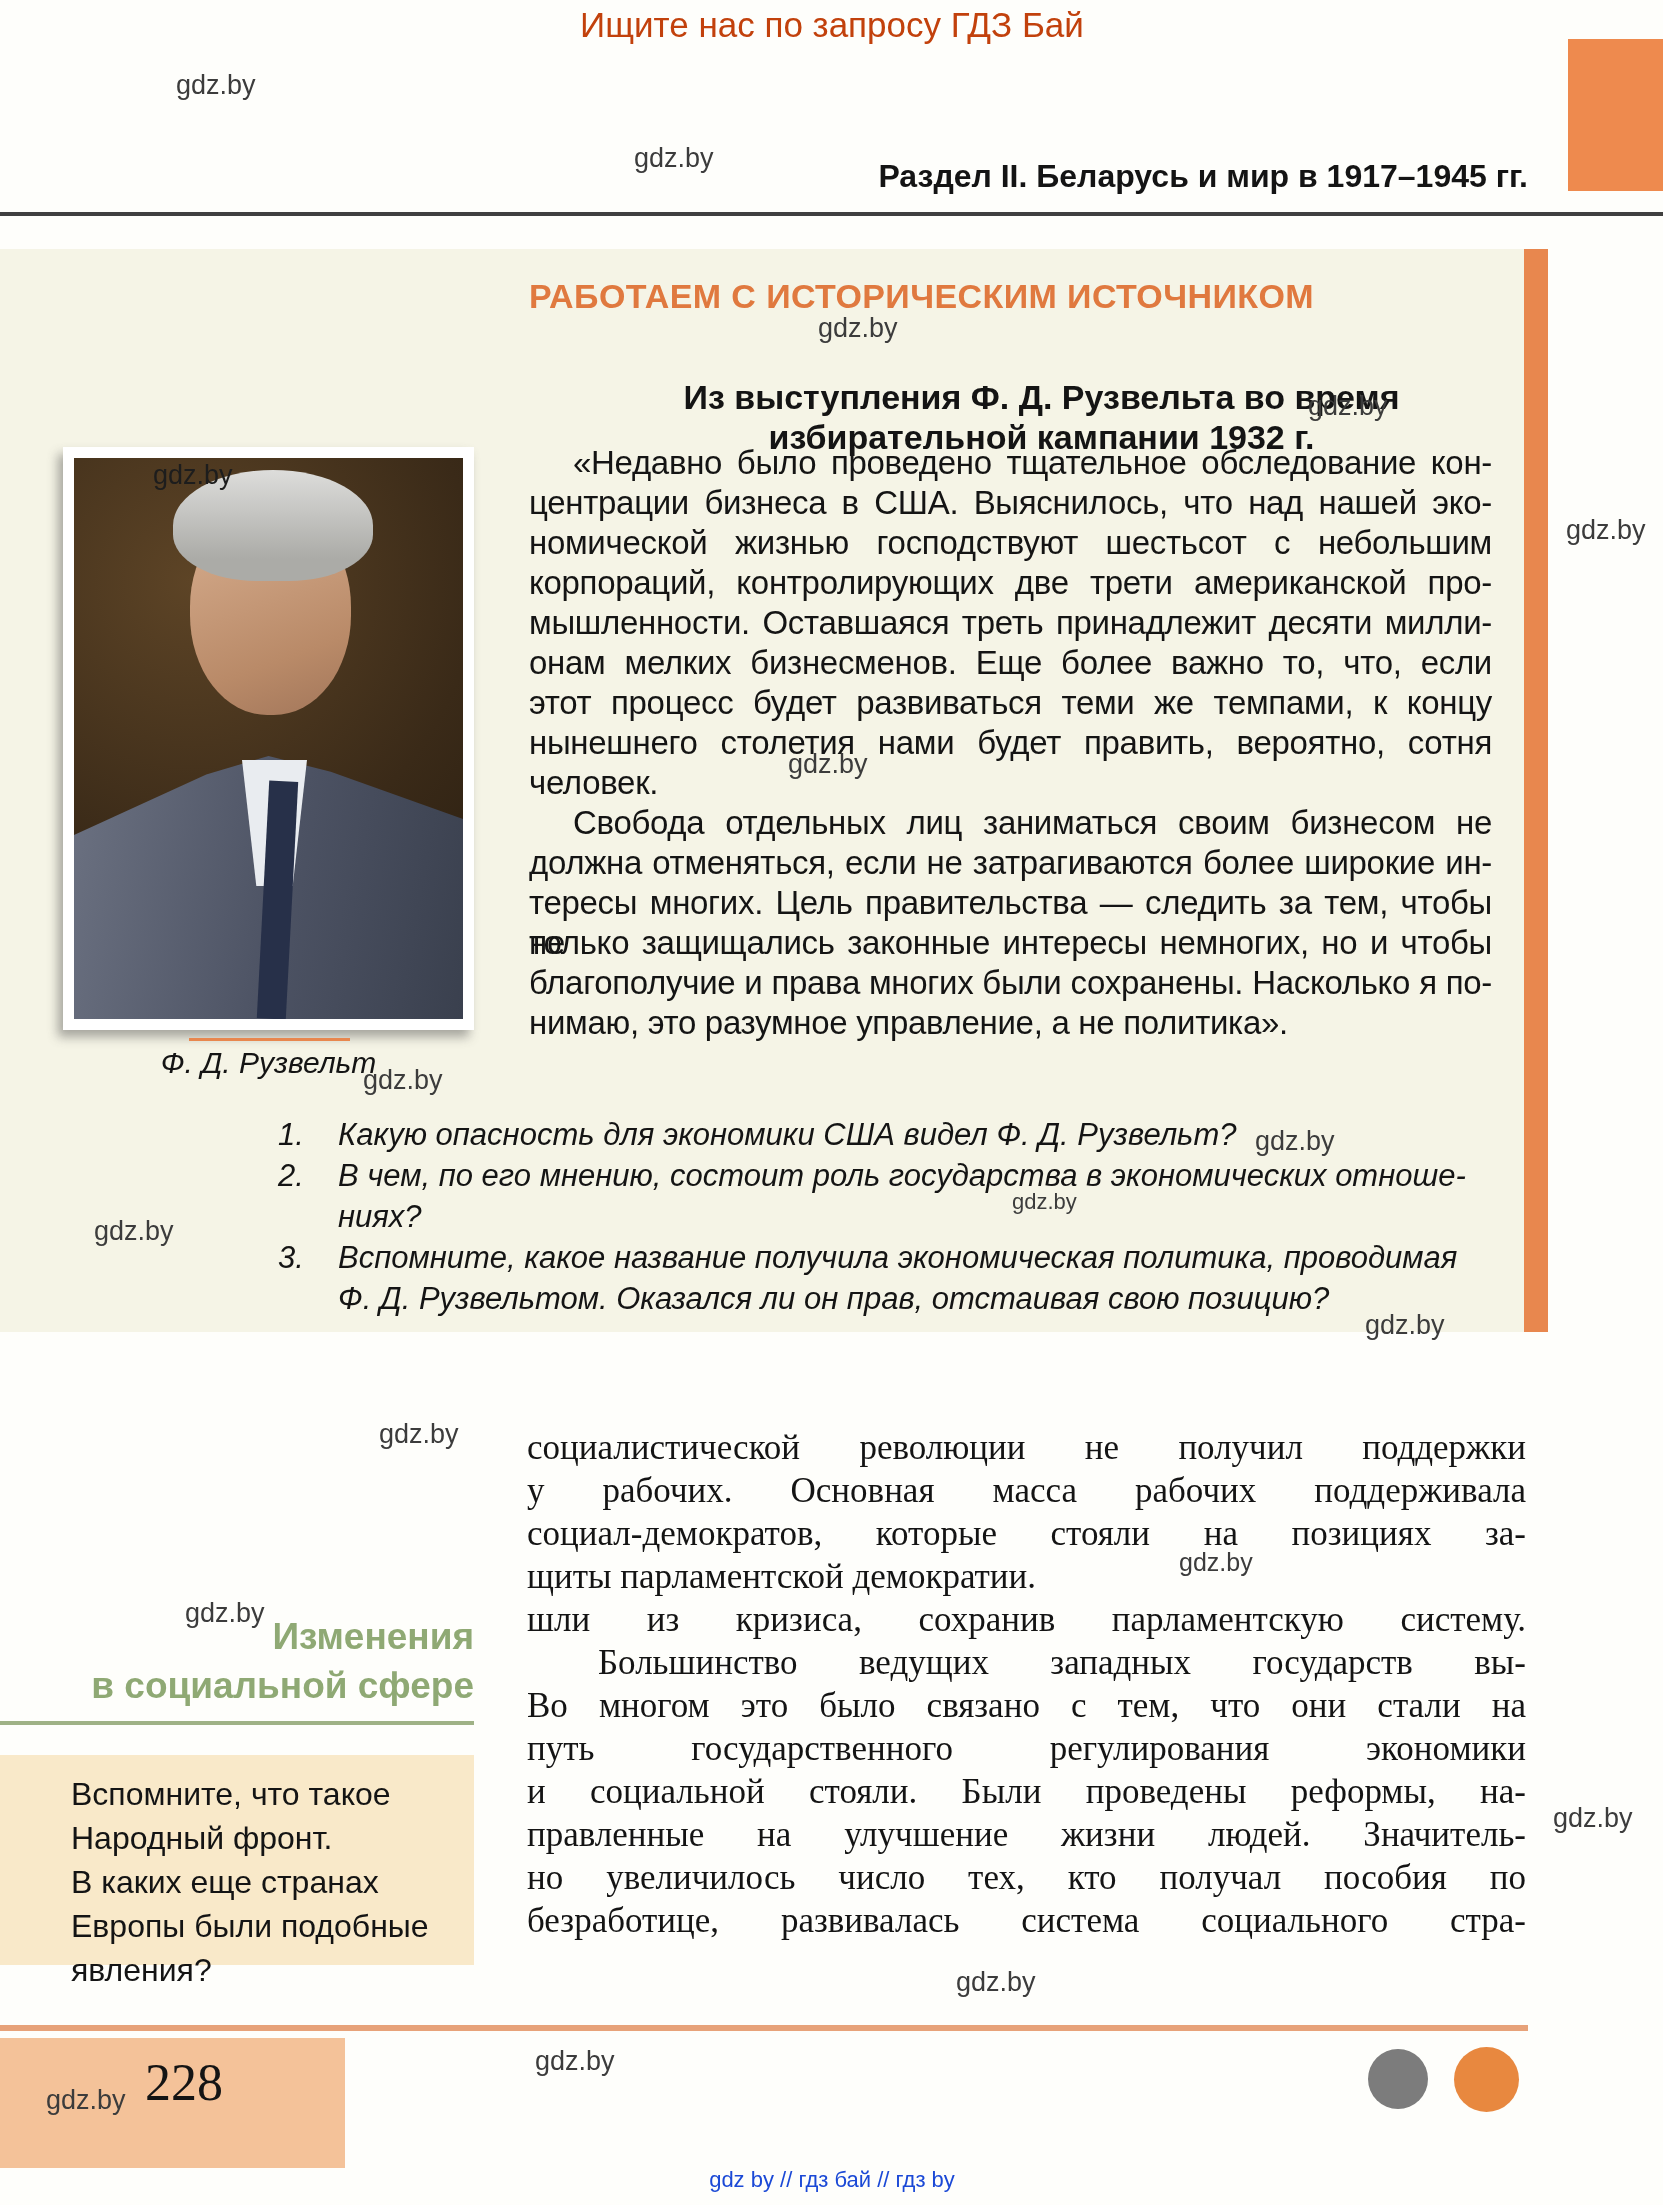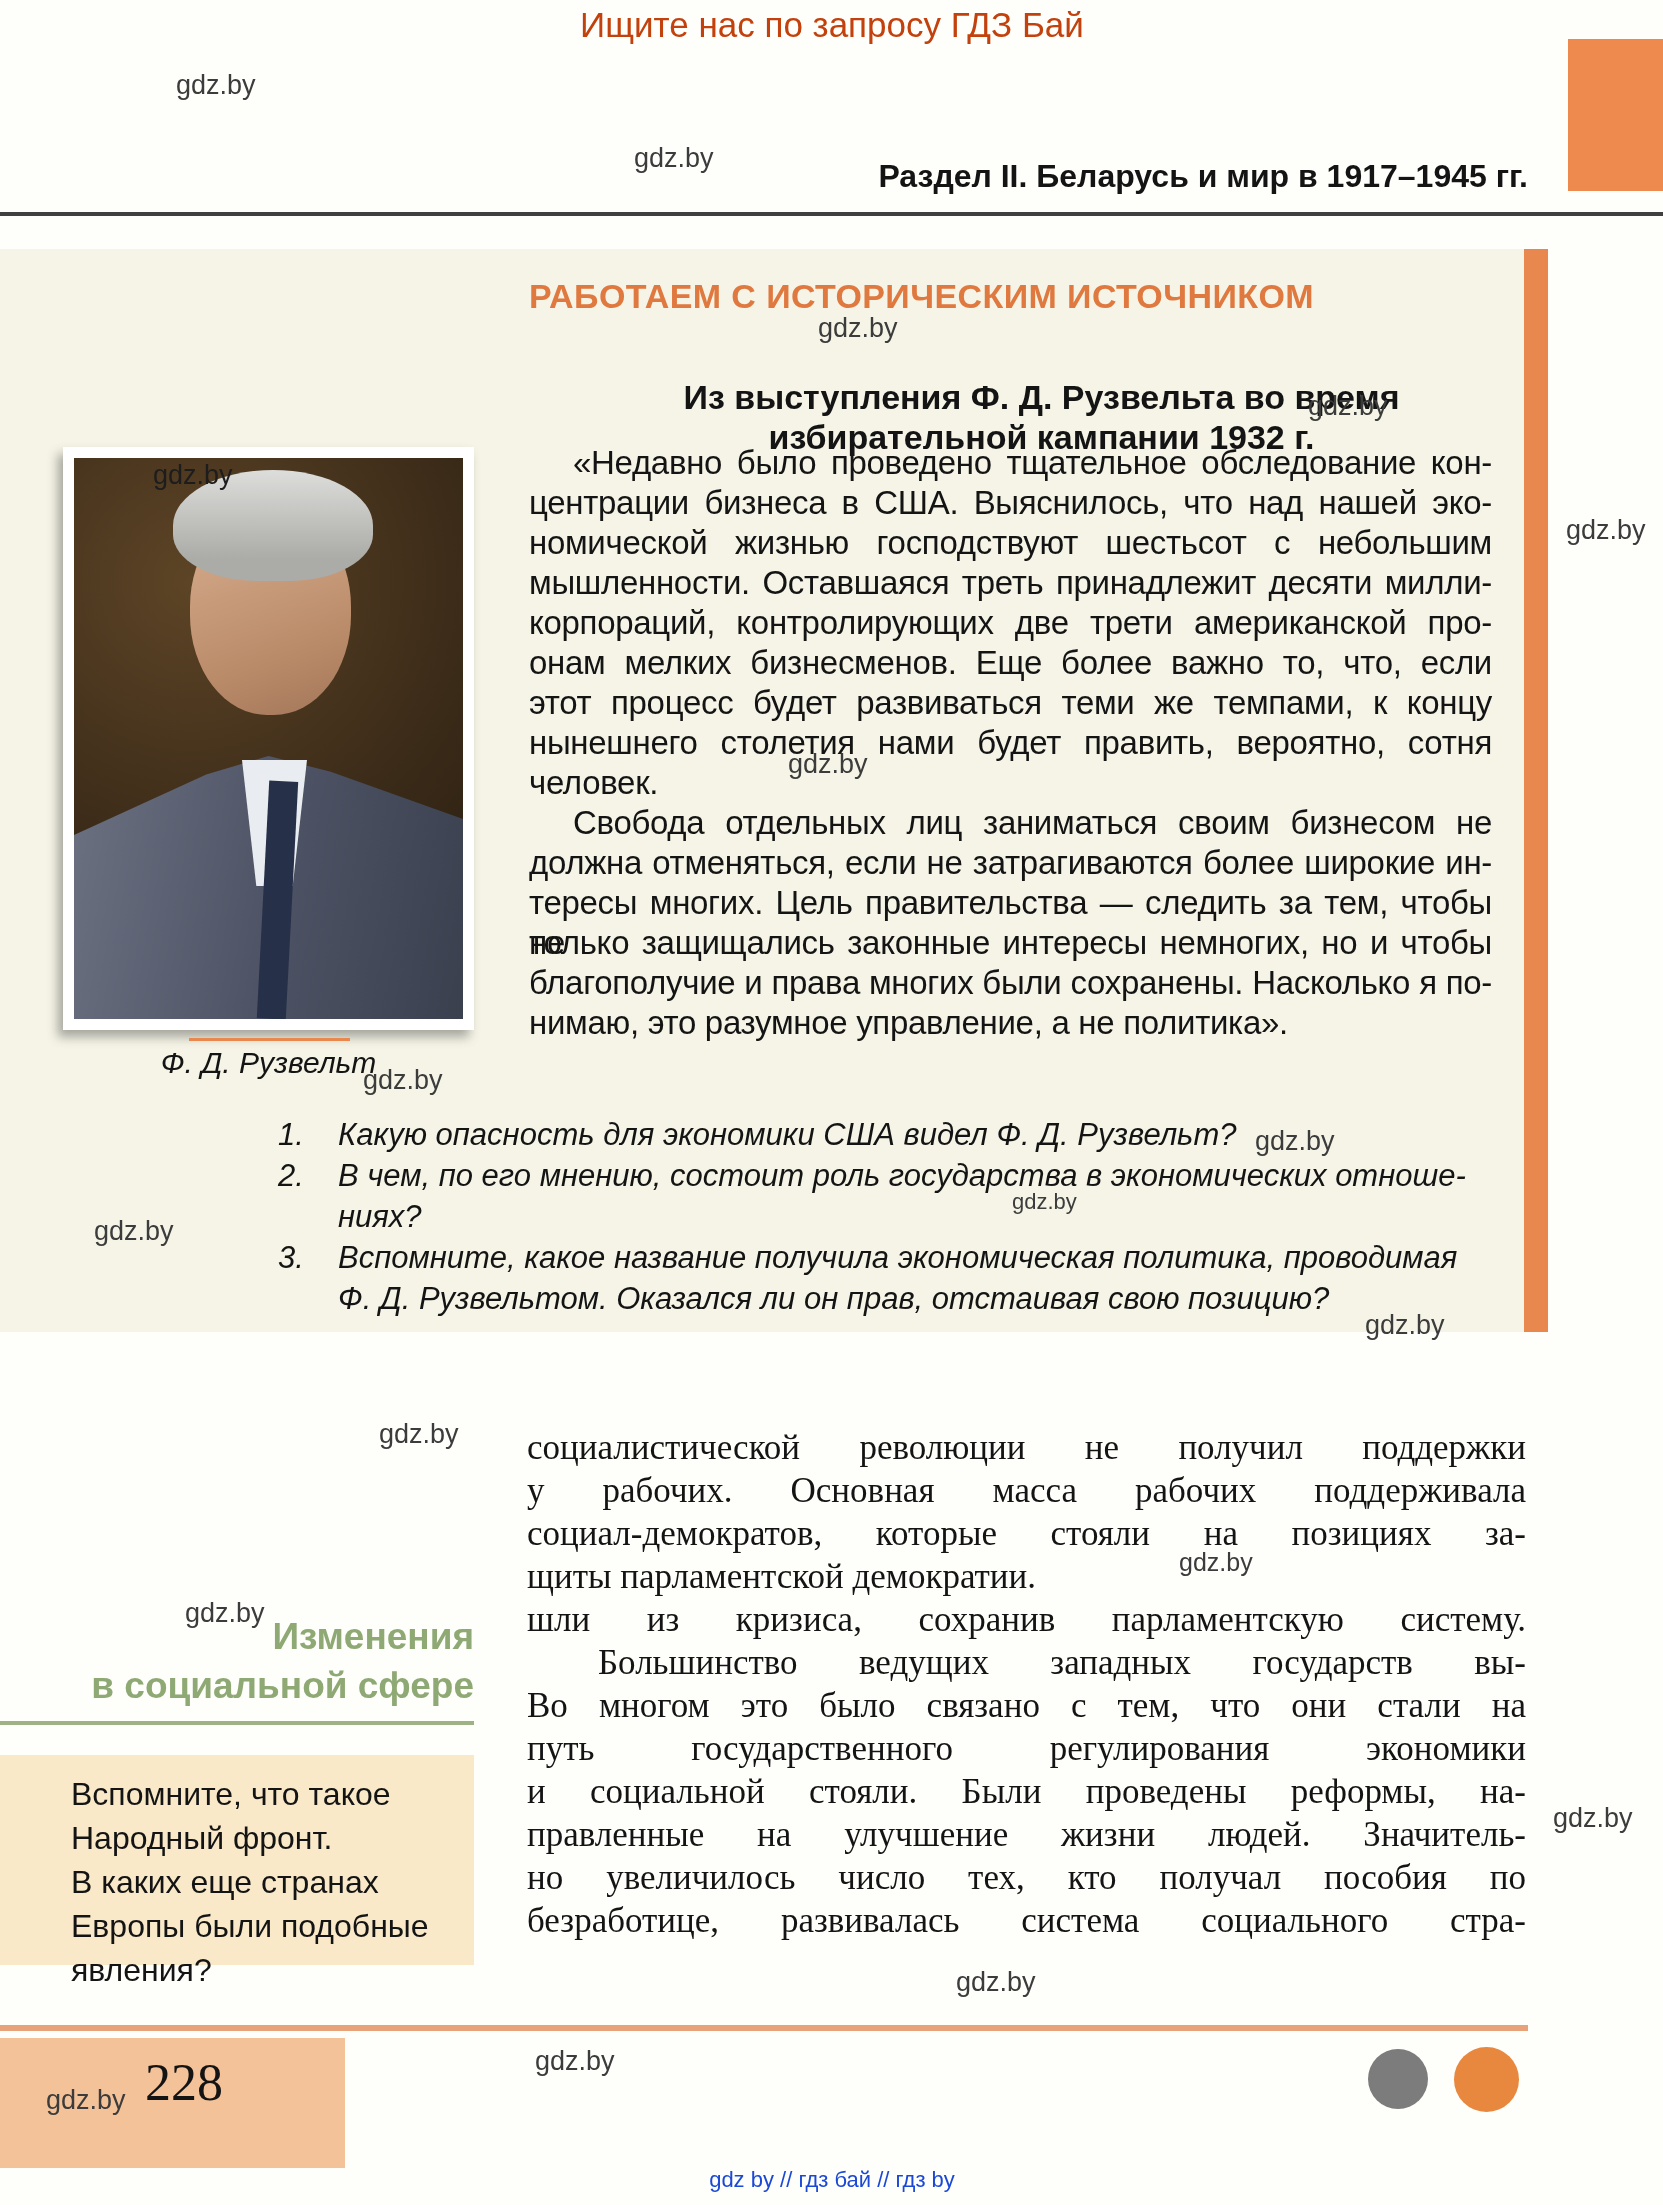--- a/index.html
+++ b/index.html
@@ -106,22 +106,22 @@
   <div class="src-heading">РАБОТАЕМ С ИСТОРИЧЕСКИМ ИСТОЧНИКОМ</div>
   <div class="src-subtitle">
     <div>Из выступления Ф. Д. Рузвельта во время</div>
     <div>избирательной кампании 1932 г.</div>
   </div>
 
   <div class="quote">
       <div class="tline ind jfull">«Недавно было проведено тщательное обследование кон-</div>
       <div class="tline jfull">центрации бизнеса в США. Выяснилось, что над нашей эко-</div>
       <div class="tline jfull">номической жизнью господствуют шестьсот с небольшим</div>
+      <div class="tline jfull">корпораций, контролирующих две трети американской про-</div>
       <div class="tline jfull">мышленности. Оставшаяся треть принадлежит десяти милли-</div>
-      <div class="tline jfull">корпораций, контролирующих две трети американской про-</div>
       <div class="tline jfull">онам мелких бизнесменов. Еще более важно то, что, если</div>
       <div class="tline jfull">этот процесс будет развиваться теми же темпами, к концу</div>
       <div class="tline jfull">нынешнего столетия нами будет править, вероятно, сотня</div>
       <div class="tline">человек.</div>
       <div class="tline ind jfull">Свобода отдельных лиц заниматься своим бизнесом не</div>
       <div class="tline jfull">должна отменяться, если не затрагиваются более широкие ин-</div>
       <div class="tline jfull">тересы многих. Цель правительства — следить за тем, чтобы не</div>
       <div class="tline jfull">только защищались законные интересы немногих, но и чтобы</div>
       <div class="tline jfull">благополучие и права многих были сохранены. Насколько я по-</div>
       <div class="tline">нимаю, это разумное управление, а не политика».</div>

